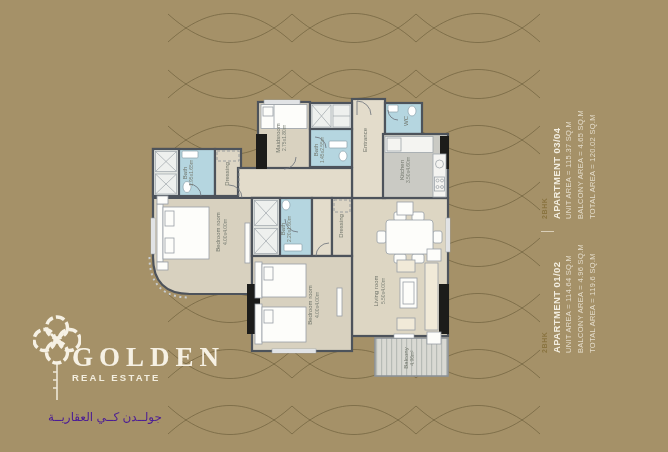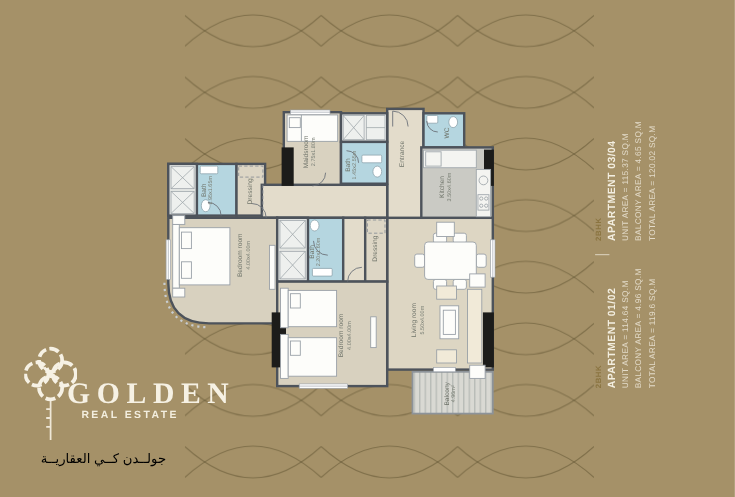--- a/index.html
+++ b/index.html
@@ -19,28 +19,28 @@
   
   .info-panel{position:absolute;left:446px;top:196px;width:250px;height:64px;
     transform:rotate(-90deg);display:flex;flex-direction:row;align-items:flex-start;gap:12px;}
   .apt-group{display:flex;flex-direction:column;line-height:12px;white-space:nowrap;}
   .apt-type{color:#8a7440;font-size:7px;font-weight:bold;letter-spacing:.6px;}
   .apt-title{color:#f3eee0;font-size:9.5px;font-weight:bold;letter-spacing:.4px;}
   .apt-line{color:rgba(245,240,228,.78);font-size:7.5px;letter-spacing:.3px;}
   .apt-divider{width:1px;height:13px;background:rgba(245,240,228,.65);margin-top:2px;flex:0 0 auto;}
 
   
-  .logo{position:absolute;left:20px;top:310px;width:215px;height:130px;color:#f6f1e4;}
+  .logo{position:absolute;left:31px;top:310px;width:215px;height:130px;color:#f6f1e4;}
   .logo-icon{position:absolute;left:2px;top:4px;}
   .logo-text{position:absolute;left:41px;top:32px;}
   .logo-word1{font-family:"Liberation Serif",serif;font-size:27px;font-weight:bold;letter-spacing:6px;line-height:30px;}
   .logo-row2{display:flex;align-items:baseline;}
   .logo-word2{font-family:"Liberation Serif",serif;font-size:27px;font-weight:bold;letter-spacing:5px;line-height:30px;}
-  .logo-sub{font-size:9.5px;letter-spacing:2.2px;margin-left:13px;font-weight:bold;color:#f3eedf;text-align:right;}
-  .logo-arabic{position:absolute;left:8px;top:100px;width:132px;font-size:12px;text-align:center;direction:rtl;color:#000000;}
+  .logo-sub{font-size:9.5px;letter-spacing:2.2px;margin-left:0;font-weight:bold;color:#f3eedf;text-align:right;}
+  .logo-arabic{position:absolute;left:8px;top:100px;width:132px;font-size:12px;text-align:center;direction:rtl;color:#4c1d95;}
 </style>
 </head>
 <body>
 
 <div class="stage">
 
   <svg class="wave-band" width="372" height="452" viewBox="0 0 372 452" xmlns="http://www.w3.org/2000/svg">
     <defs>
       <pattern id="waves" width="124" height="56" patternUnits="userSpaceOnUse">
         <path d="M0,14 C42,52 82,52 124,14" fill="none" stroke="#5f5230" stroke-width="1" opacity="0.55"></path>

